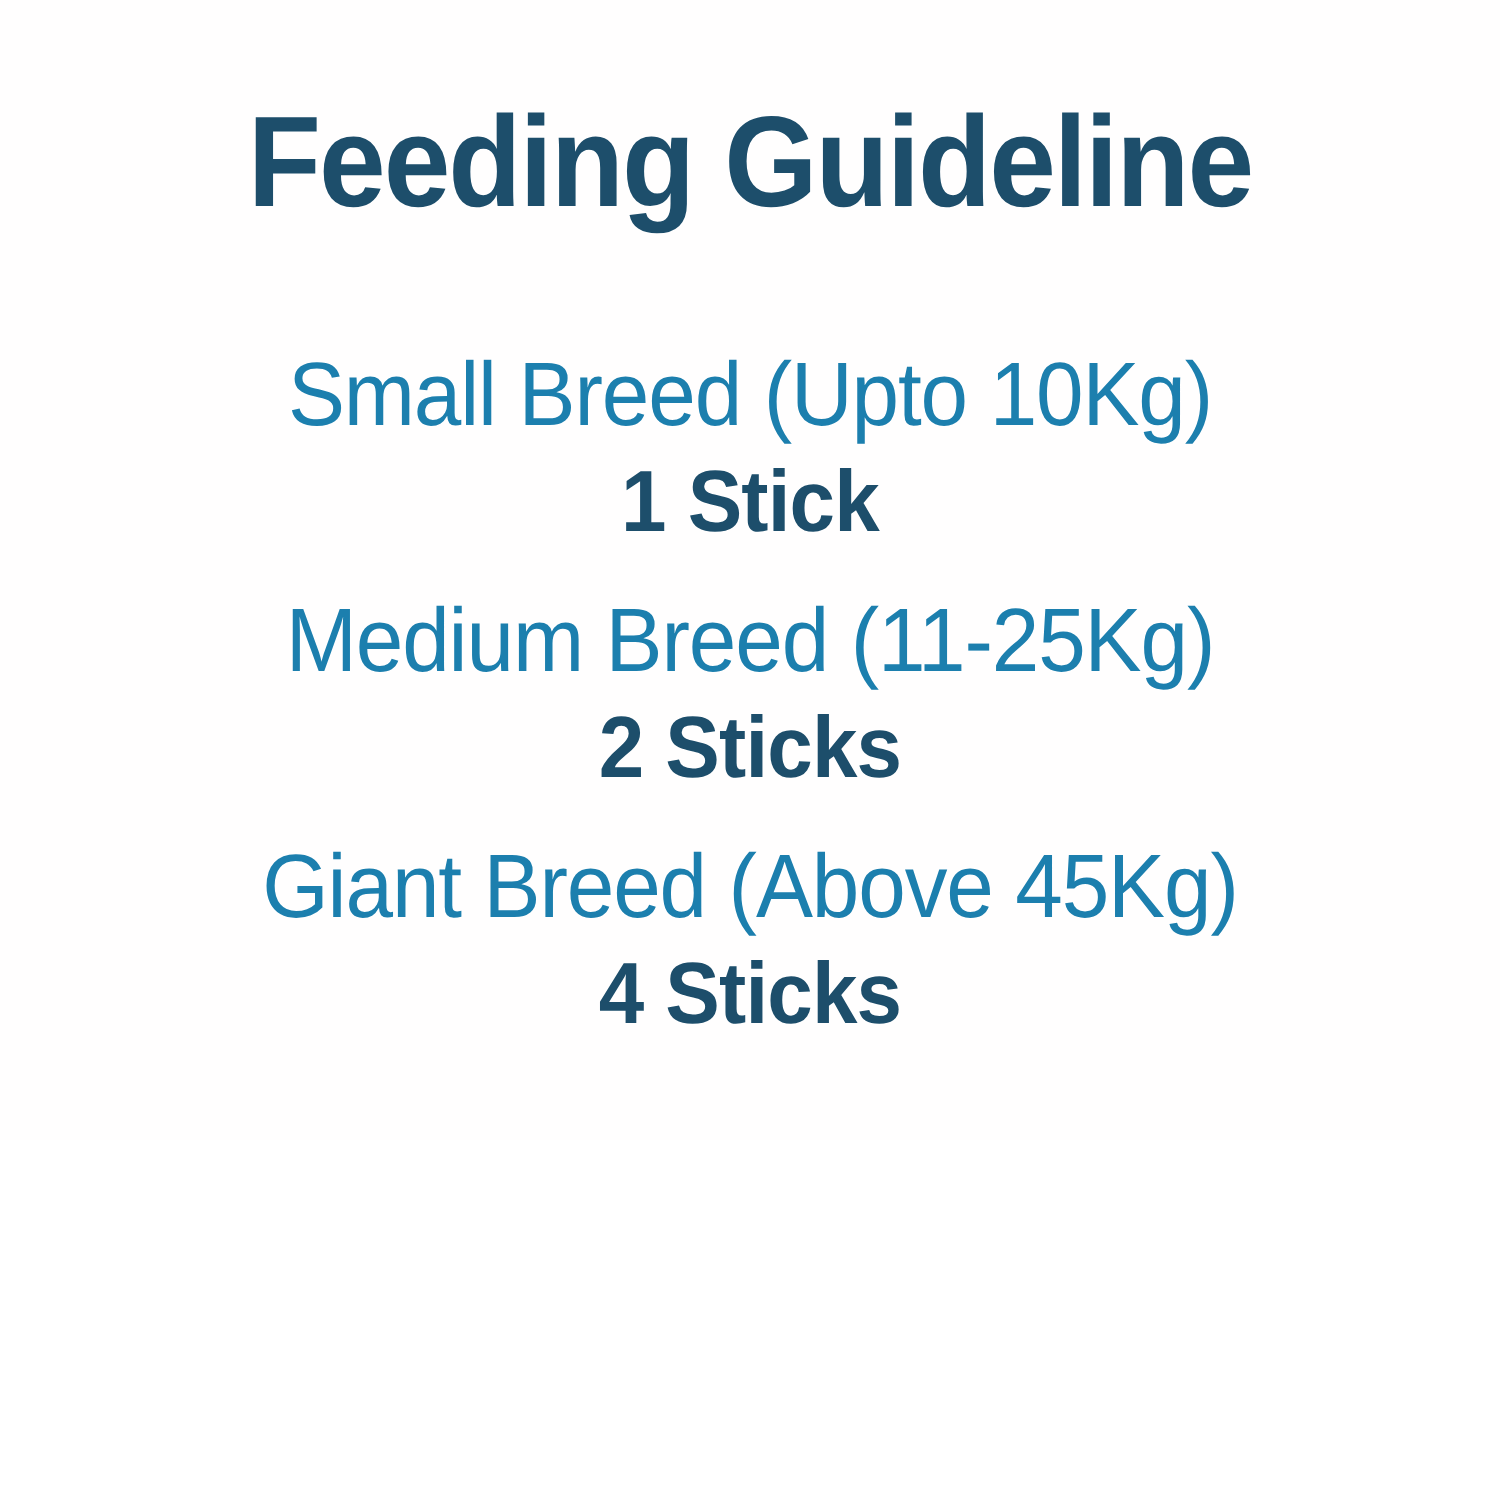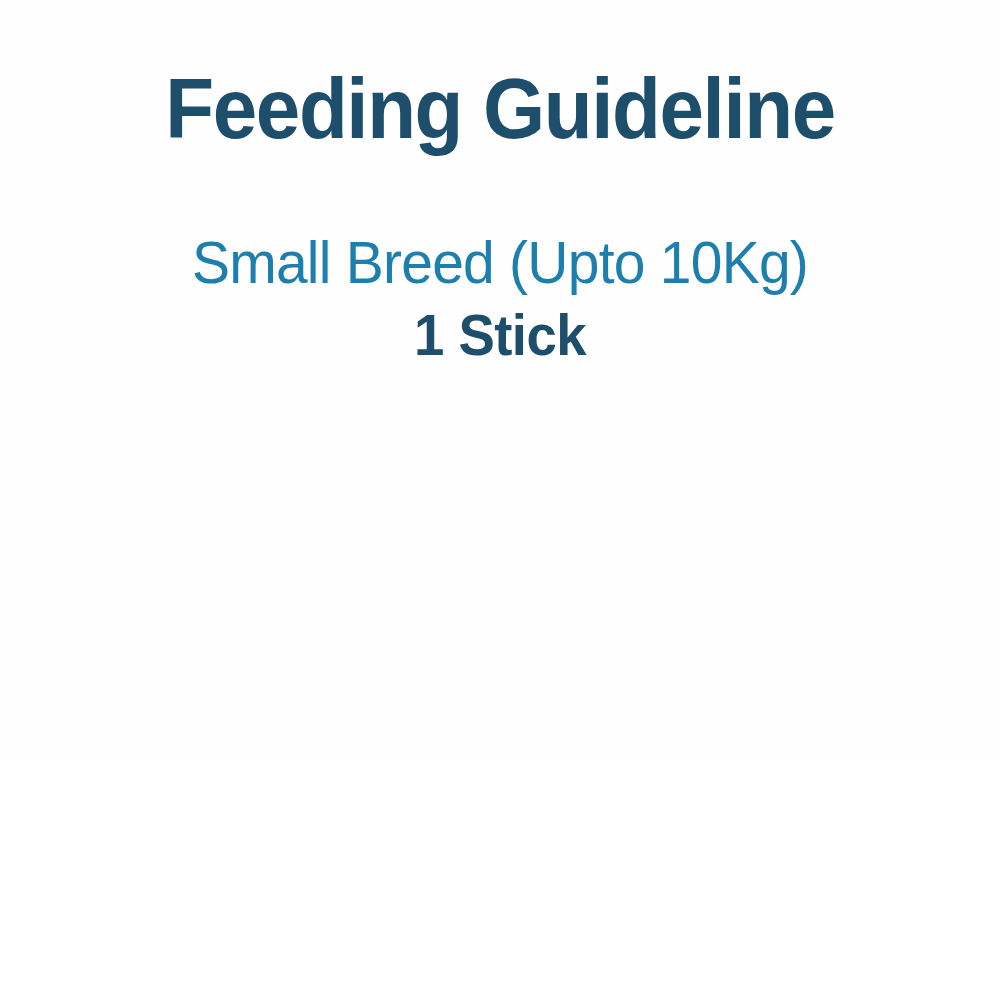--- a/index.html
+++ b/index.html
@@ -101,17 +101,25 @@
 
   <h1 class="title">Feeding Guideline</h1>
 
   <div class="guidelines">
 
     <div class="guideline-row">
       <span class="breed-label">Small Breed (Upto 10Kg)</span>
       <span class="stick-amount">1 Stick</span>
     </div>
 
+    <div class="guideline-row">
+      <span class="breed-label">Medium Breed (11-25Kg)</span>
+      <span class="stick-amount">2 Sticks</span>
+    </div>
 
 
+    <div class="guideline-row">
+      <span class="breed-label">Giant Breed (Above 45Kg)</span>
+      <span class="stick-amount">4 Sticks</span>
+    </div>
 
   </div>
 </div>
 
 </body></html>

